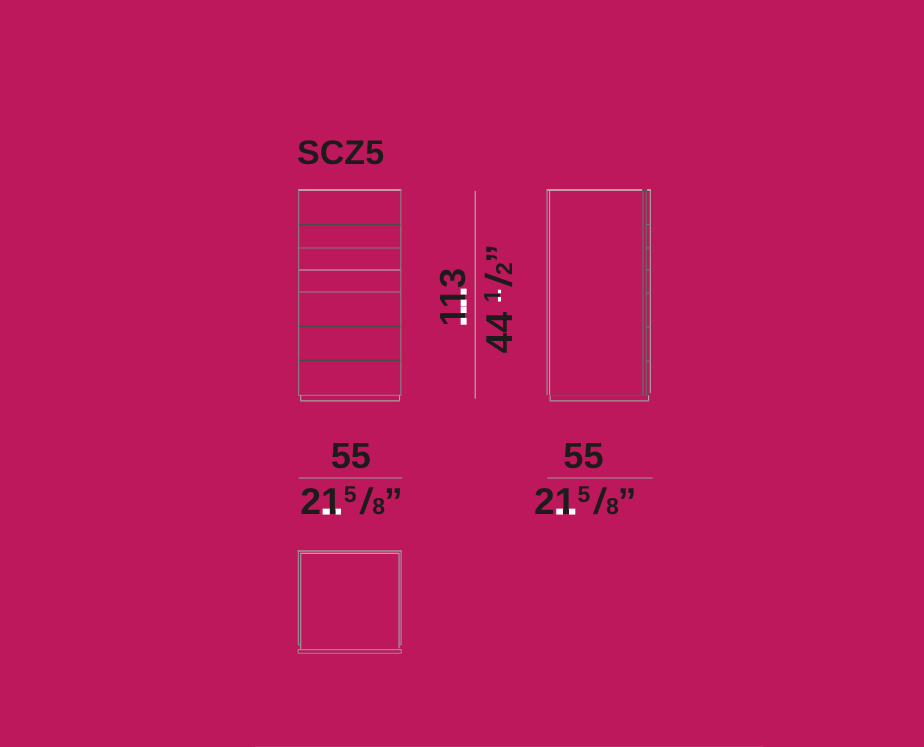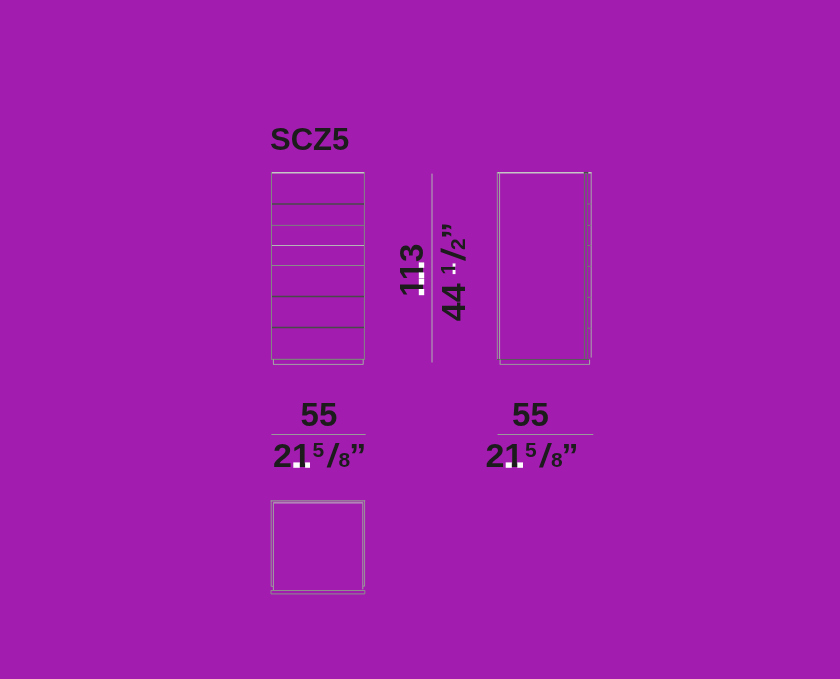--- a/index.html
+++ b/index.html
@@ -1,16 +1,16 @@
 <!DOCTYPE html>
 <html><head>
 <meta charset="utf-8">
 <style>
   html,body{margin:0;padding:0;background:#ffffff;}
-  .page{position:relative;width:840px;height:679px;background:#a21caf;overflow:hidden;
+  .page{position:relative;width:840px;height:679px;background:#be185d;overflow:hidden;
         font-family:"Liberation Sans", sans-serif;}
   svg{position:absolute;left:0;top:0;}
   text{font-family:"Liberation Sans", sans-serif;font-weight:bold;fill:#1c1c1c;}
 </style>
 </head>
 <body>
 <div class="page">
 <svg width="840" height="679" viewBox="0 0 840 679">
 
 <text x="270" y="149.5" font-size="31">SCZ5</text>

